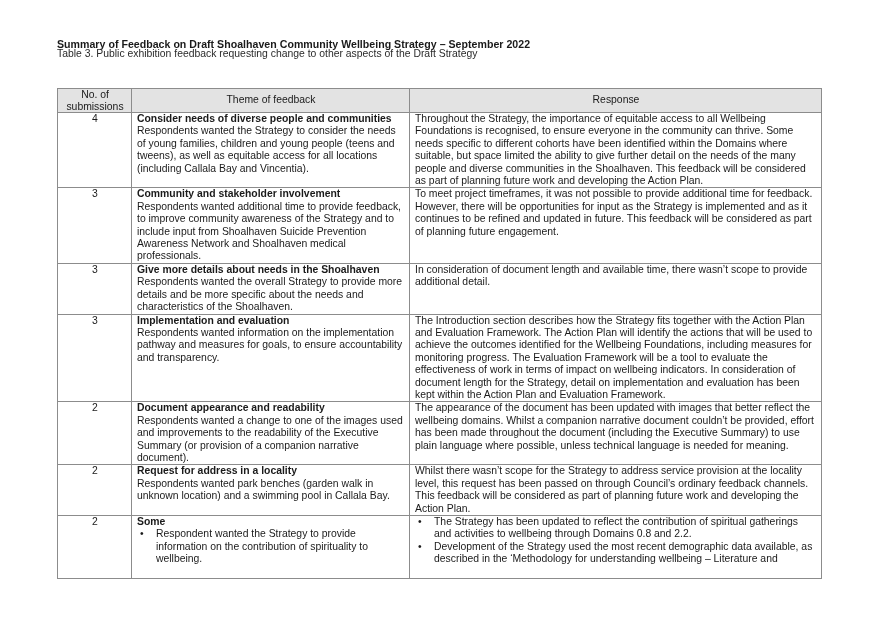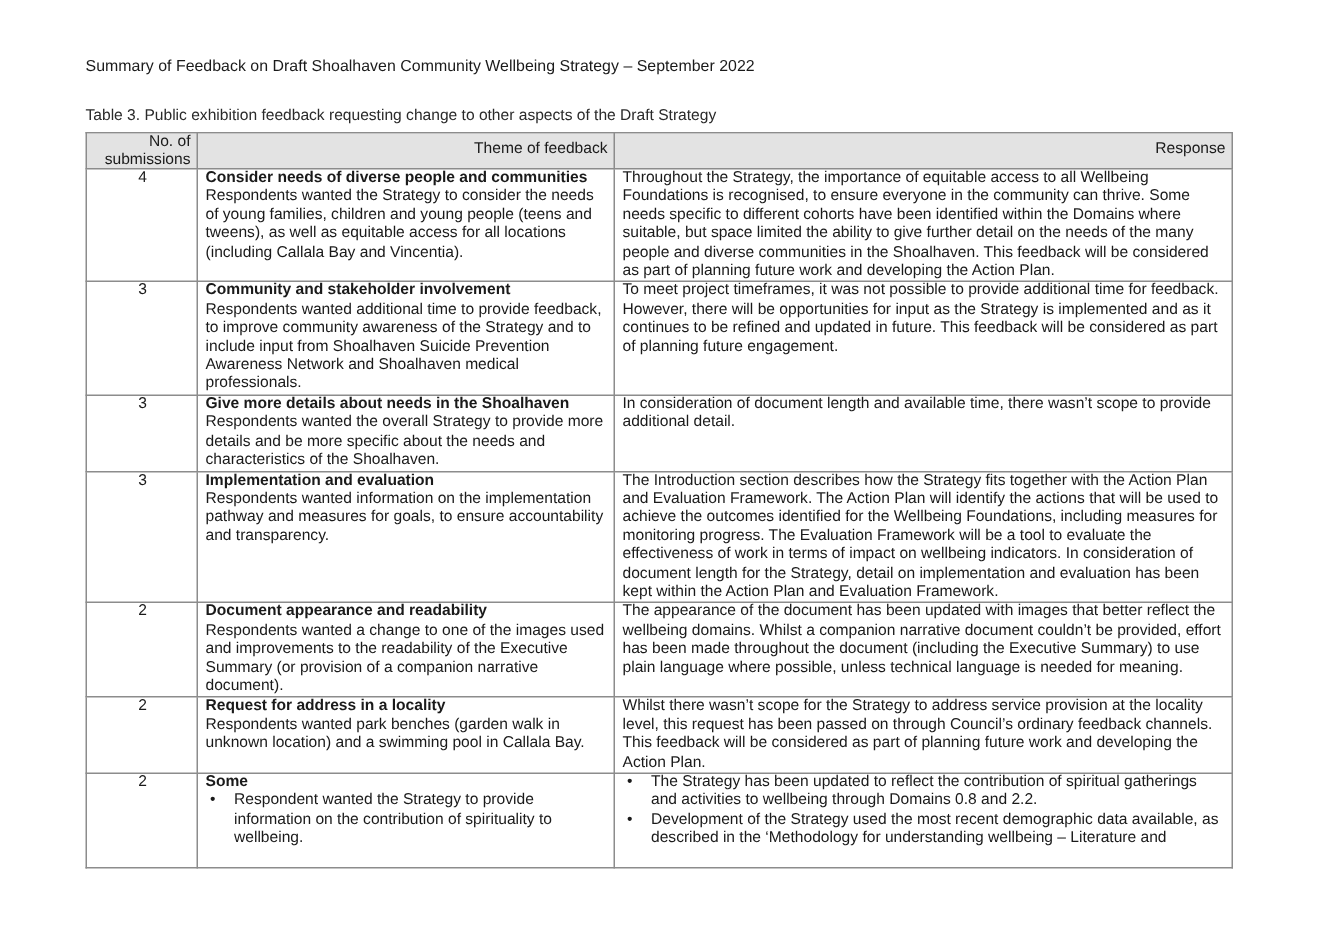--- a/index.html
+++ b/index.html
@@ -13,28 +13,28 @@
       position: relative;
       overflow: hidden;
       font-family: "Liberation Sans", sans-serif;
       color: #1a1a1a;
     }
     .doc-title {
       position: absolute;
       left: 57px;
       top: 38px;
       font-size: 10.6px;
-      font-weight: normal;
+      font-weight: bold;
       letter-spacing: 0.02px;
       white-space: nowrap;
     }
     .table-caption {
       position: absolute;
       left: 57px;
-      top: 72px;
+      top: 48px;
       font-size: 10.4px;
       white-space: nowrap;
       color: #2a2a2a;
     }
     table.feedback {
       position: absolute;
       left: 57px;
       top: 88px;
       width: 764px;
       border-collapse: collapse;
@@ -44,21 +44,21 @@
     }
     table.feedback th, table.feedback td {
       border: 1px solid #8c8c8c;
       vertical-align: top;
       padding: 0 4px 0 5px;
       overflow: hidden;
     }
     table.feedback th {
       background: #e3e3e3;
       font-weight: normal;
-      text-align: right;
+      text-align: center;
       height: 23px;
       vertical-align: middle;
     }
     th.col-num {
       text-align: center;
       line-height: 11.5px;
       padding: 0 2px;
     }
     col.c1 { width: 74px; }
     col.c2 { width: 278px; }

